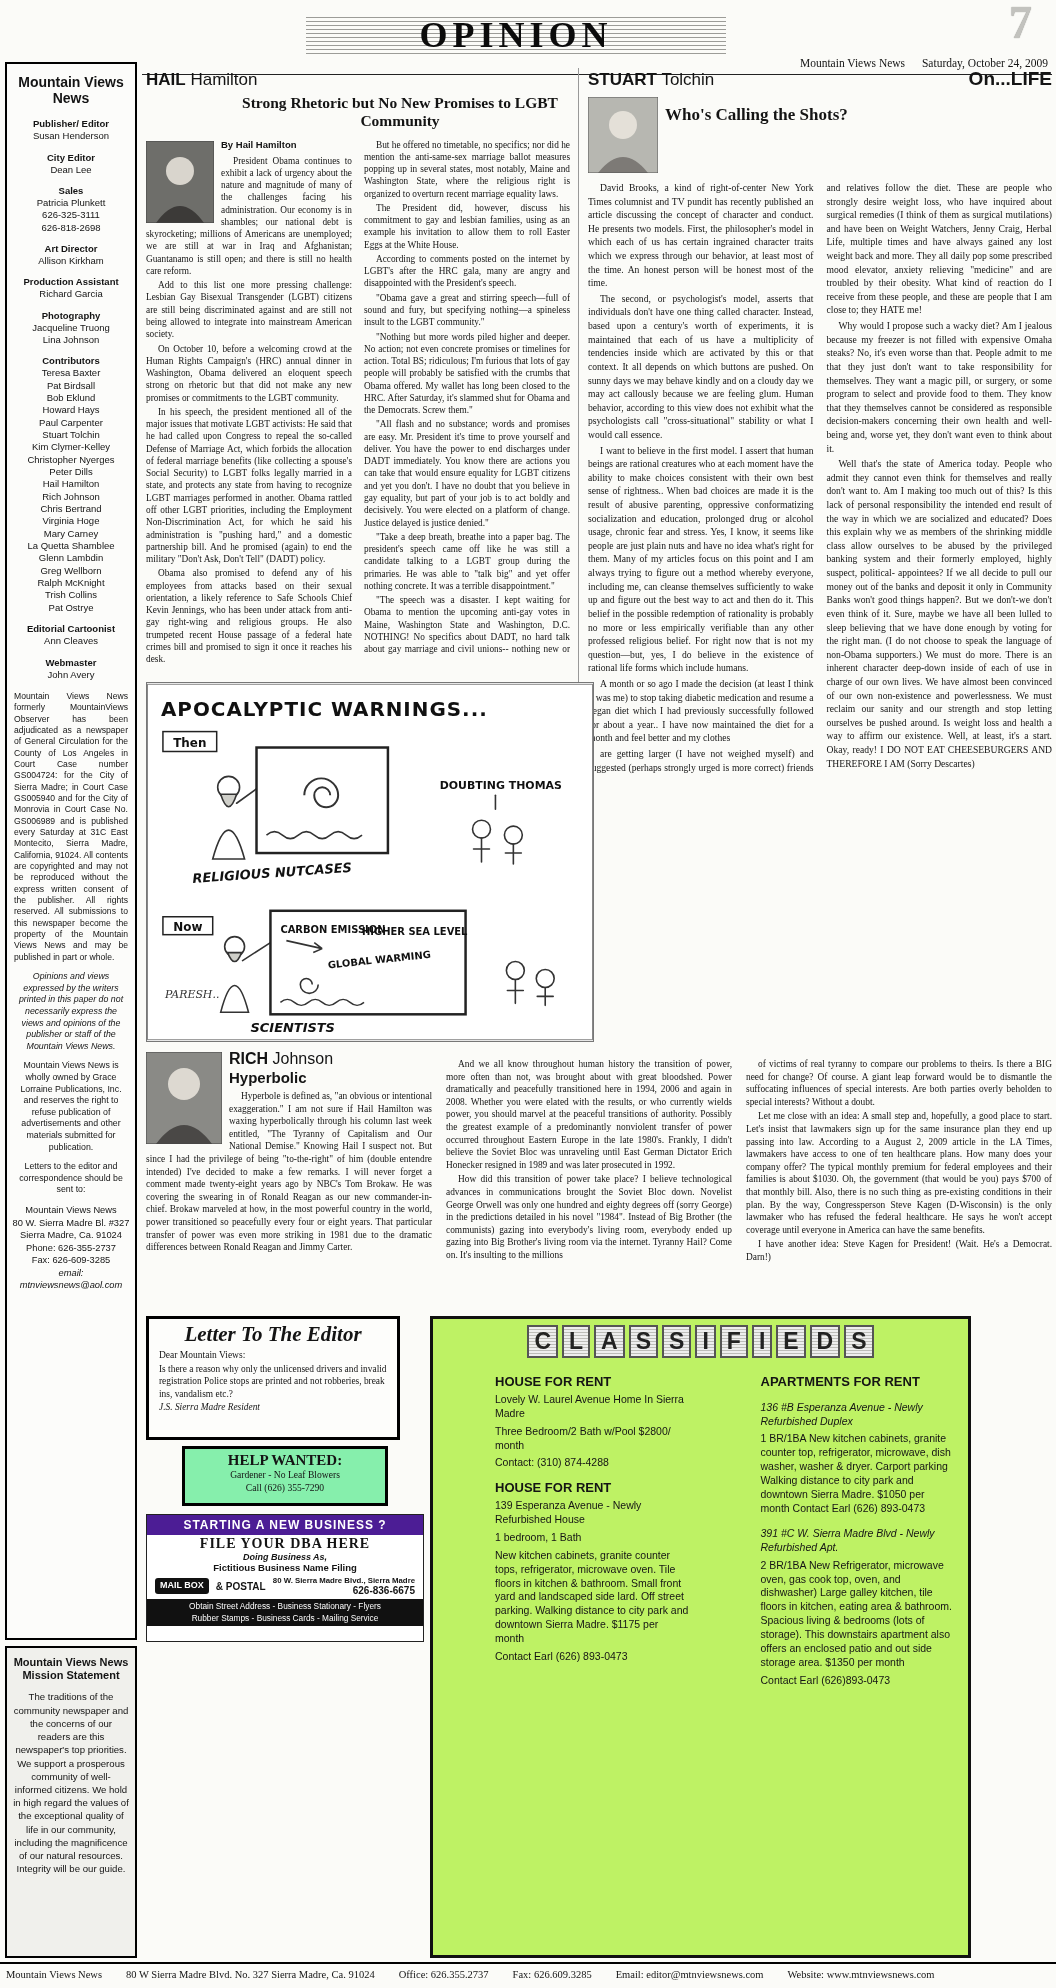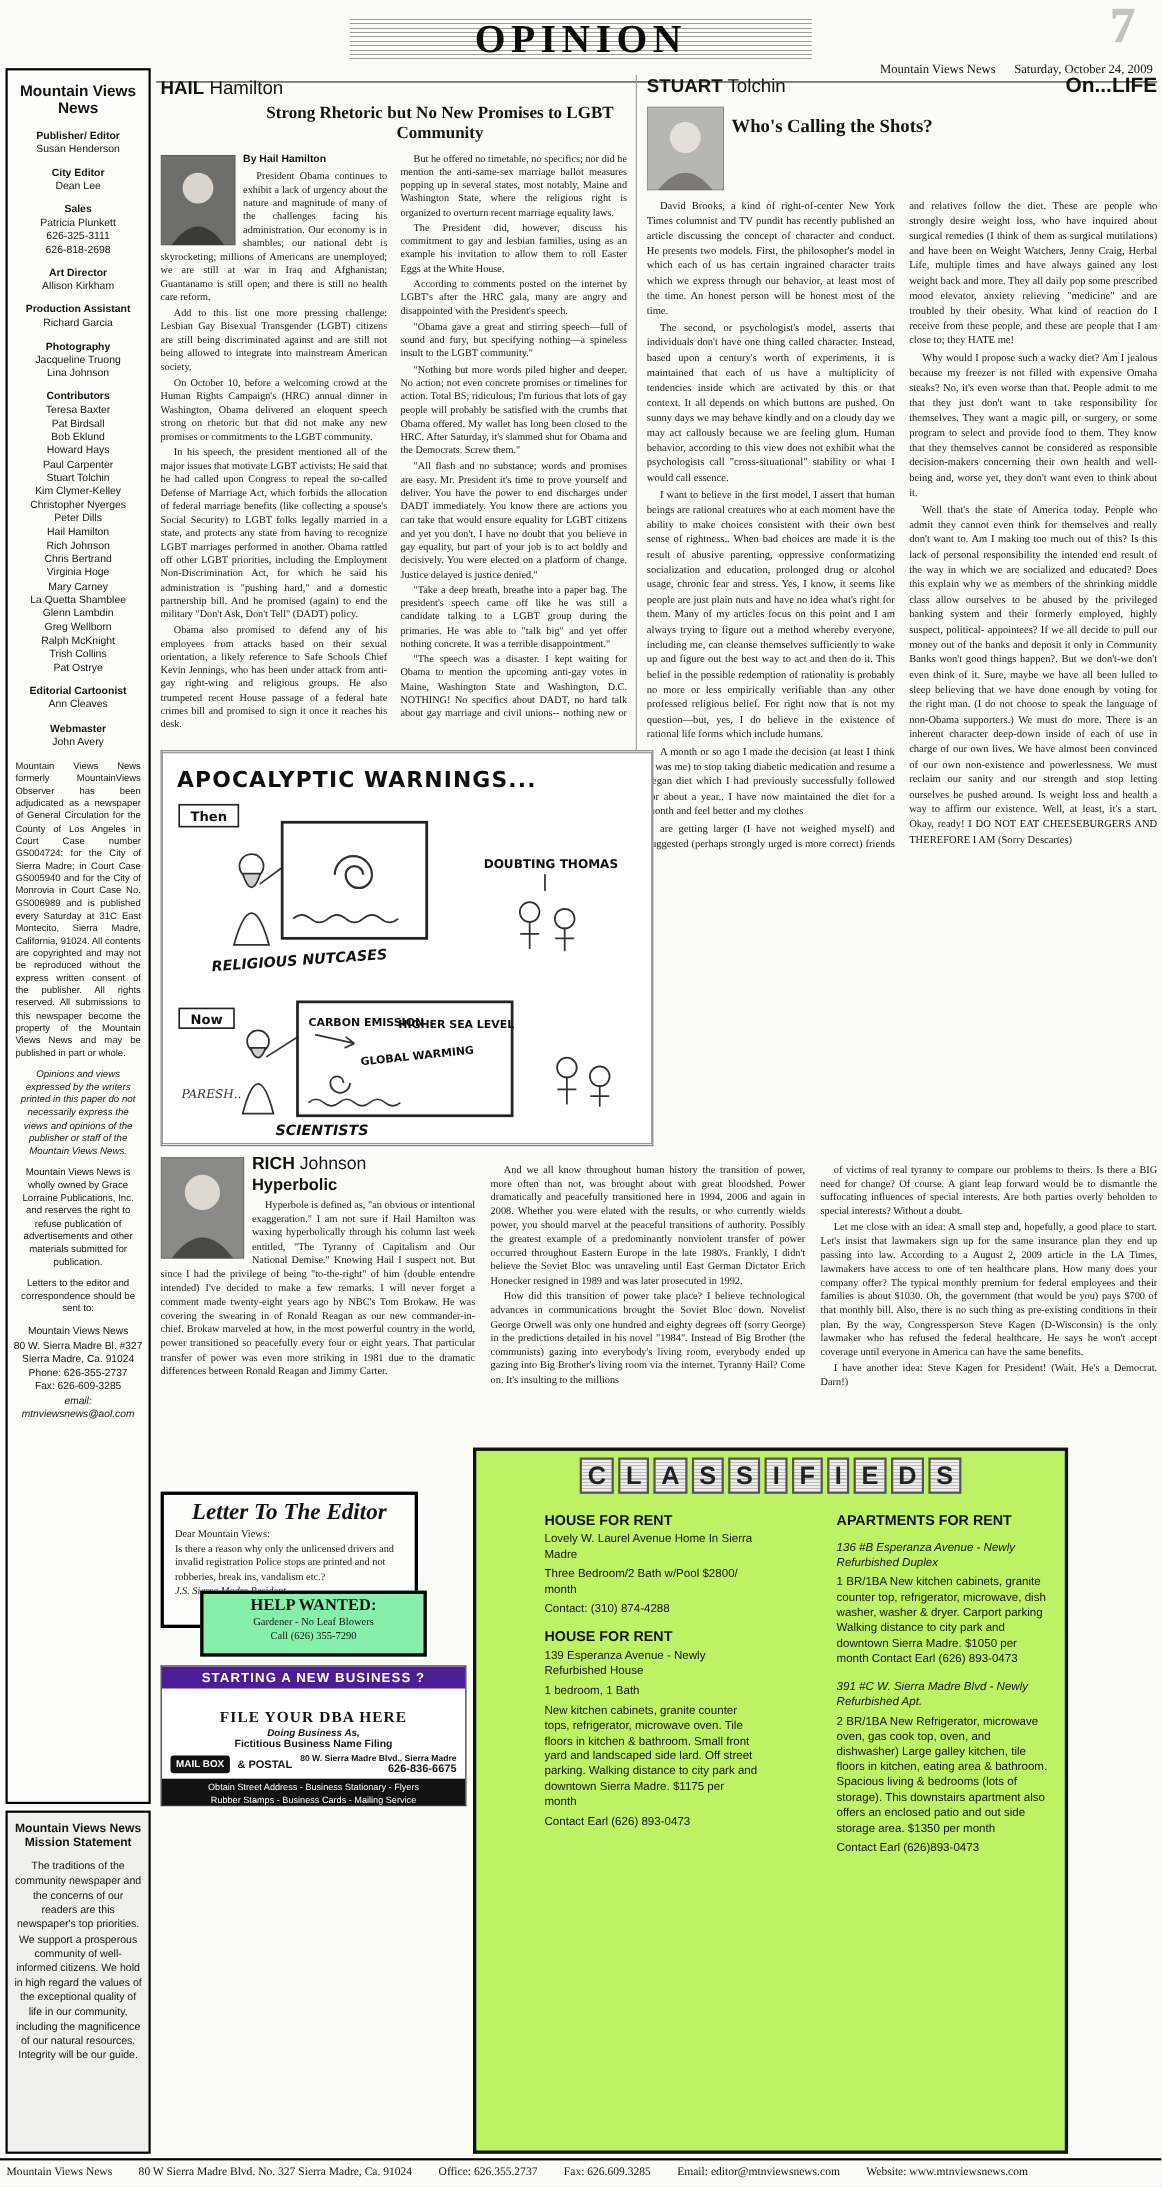--- a/index.html
+++ b/index.html
@@ -2,21 +2,21 @@
 <html><head>
 <meta charset="utf-8">
 <style>
   * { margin:0; padding:0; box-sizing:border-box; }
   html,body { background:#e9e9e5; }
   body { font-family:"Liberation Serif", serif; color:#141414; }
   .page { position:relative; width:1056px; height:1988px; margin:0 auto; background:#fbfbf8; overflow:hidden; }
 
   
   .page-number { position:absolute; top:-4px; right:24px; font:bold 46px "Liberation Serif", serif; color:#c2c2be; text-shadow:0 0 1px #8a8a86; }
-  .opinion-banner { position:absolute; top:14px; left:318px; width:420px; height:42px;
+  .opinion-banner { position:absolute; top:14px; left:306px; width:420px; height:42px;
       background:repeating-linear-gradient(180deg,#fbfbf8 0 3px,#9c9c98 3px 4px);
       display:flex; align-items:center; justify-content:center; }
   .opinion-banner .big { font:bold 36px "Liberation Serif", serif; letter-spacing:5px; color:#0b0b0b; }
   .dateline { position:absolute; top:57px; right:8px; font-size:11.5px; }
   .dateline span { margin-left:14px; }
   .top-rule { position:absolute; top:74px; left:142px; width:910px; border-top:1px solid #222; }
 
   
   .masthead { position:absolute; left:5px; top:62px; width:132px; height:1578px; border:2px solid #000;
       background:#fcfcfa; padding:10px 5px; text-align:center; font-family:"Liberation Sans", sans-serif; overflow:hidden; }
@@ -67,36 +67,36 @@
   .rich { position:absolute; left:146px; top:1050px; width:906px; height:260px; display:flex; gap:14px; overflow:hidden; }
   .rich-col1 { width:286px; }
   .rich-col2 { flex:1; padding-top:8px; }
   .rich-col3 { width:306px; padding-top:8px; }
   .rich-kicker { font-size:16px; margin-bottom:1px; }
   .rich-headline { font:bold 15px "Liberation Sans", sans-serif; margin-bottom:4px; }
   .rich .float-photo { width:76px; height:92px; }
   .rich-body { font-size:9.4px; line-height:1.34; text-align:justify; }
 
   
-  .letter { position:absolute; left:146px; top:1356px; width:234px; height:124px; border:3px solid #000;
+  .letter { position:absolute; left:146px; top:1316px; width:254px; height:124px; border:3px solid #000;
       padding:3px 10px; background:#fdfdfb; overflow:hidden; }
   .letter-title { text-align:center; font:bold italic 21px "Liberation Serif", serif; margin-bottom:3px; }
   .letter-sal { font-size:9.5px; margin-bottom:3px; }
   .letter-body { font-size:9.4px; line-height:1.32; }
   .letter-sig { font-style:italic; font-size:9.4px; margin-top:2px; }
 
   .help { position:absolute; left:182px; top:1446px; width:206px; height:60px; border:3px solid #000;
       text-align:center; padding-top:3px; background:#86efac; overflow:hidden; }
   .help-title { font:bold 15px "Liberation Serif", serif; }
   .help-line { font-size:9.6px; line-height:1.35; }
 
   .dba { position:absolute; left:146px; top:1514px; width:278px; height:128px; border:1px solid #222;
       background:#fff; font-family:"Liberation Sans", sans-serif; overflow:hidden; }
   .dba-banner { background:#4c1d95; color:#fff; text-align:center; font-weight:bold; font-size:12px; letter-spacing:1px; padding:3px 0; }
-  .dba-mid { text-align:center; padding:19px 0 2px; }
+  .dba-mid { text-align:center; padding:1px 0 2px; }
   .dba-title { font:bold 14px "Liberation Serif", serif; letter-spacing:1px; }
   .dba-sub1 { font-size:9px; font-style:italic; font-weight:bold; }
   .dba-sub2 { font-size:9.5px; font-weight:bold; }
   .dba-logo-row { display:flex; align-items:center; gap:7px; padding:1px 8px 3px; }
   .dba-logo { background:#111; color:#fff; font-weight:bold; font-size:9px; padding:3px 5px; border-radius:3px; line-height:1.1; }
   .dba-logo-suffix { font-weight:bold; font-size:10px; }
   .dba-contact { margin-left:auto; text-align:right; }
   .dba-addr { font-size:7.8px; font-weight:bold; }
   .dba-phone { font-size:10px; font-weight:bold; }
   .dba-footer { background:#111; color:#fff; text-align:center; font-size:8.3px; line-height:1.4; padding:2px 0; }

